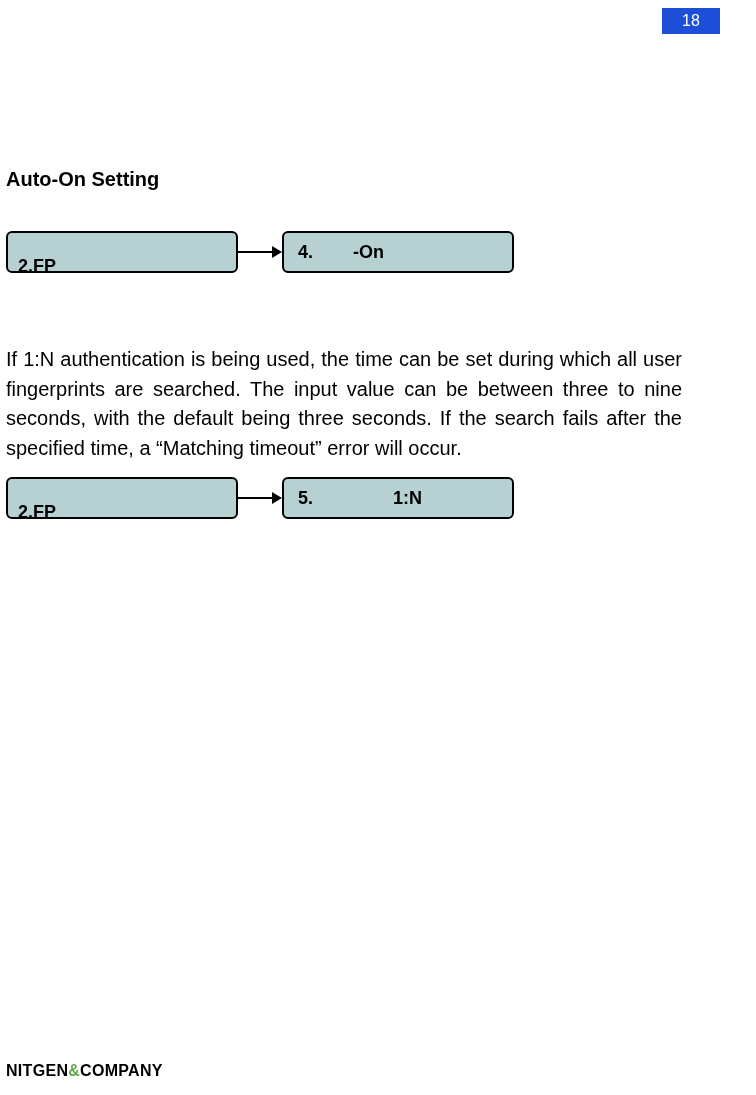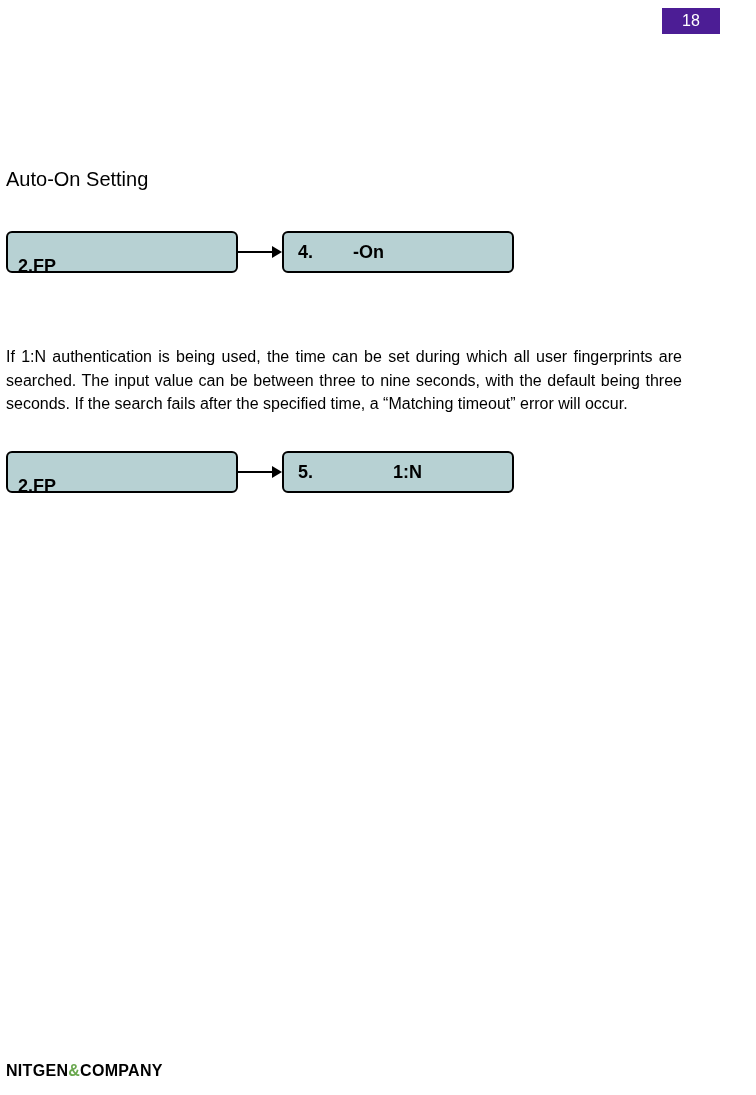--- a/index.html
+++ b/index.html
@@ -10,35 +10,35 @@
       position: relative;
       font-family: Arial, Helvetica, sans-serif;
       color: #000;
     }
     .page-number-badge {
       position: absolute;
       top: 8px;
       right: 36px;
       width: 58px;
       height: 26px;
-      background: #4c1d95;
+      background: #1d4ed8;
       color: #ffffff;
       display: flex;
       align-items: center;
       justify-content: center;
       font-size: 16px;
     }
     .content {
       position: absolute;
       top: 168px;
       left: 6px;
       width: 676px;
     }
     .section-heading {
-      font-weight: normal;
+      font-weight: bold;
       font-size: 20px;
       margin-bottom: 40px;
     }
     .flow-row {
       display: flex;
       align-items: center;
       margin-bottom: 54px;
     }
     .flow-box {
       background: #b7d1d3;
@@ -68,24 +68,24 @@
     .fb-label5 .txt { }
     .arrow-wrap {
       width: 44px;
       height: 42px;
       display: flex;
       align-items: center;
       justify-content: center;
     }
     .arrow-wrap svg { display:block; }
     .paragraph {
-      font-size: 16px;
+      font-size: 20px;
       line-height: 1.48;
       text-align: justify;
-      margin-bottom: 35px;
+      margin-bottom: 14px;
     }
     .second-heading-gap { height: 18px; }
     .footer-brand {
       position: absolute;
       bottom: 15px;
       left: 6px;
       font-weight: bold;
       font-size: 16px;
       letter-spacing: 0.3px;
       font-family: Arial, Helvetica, sans-serif;

